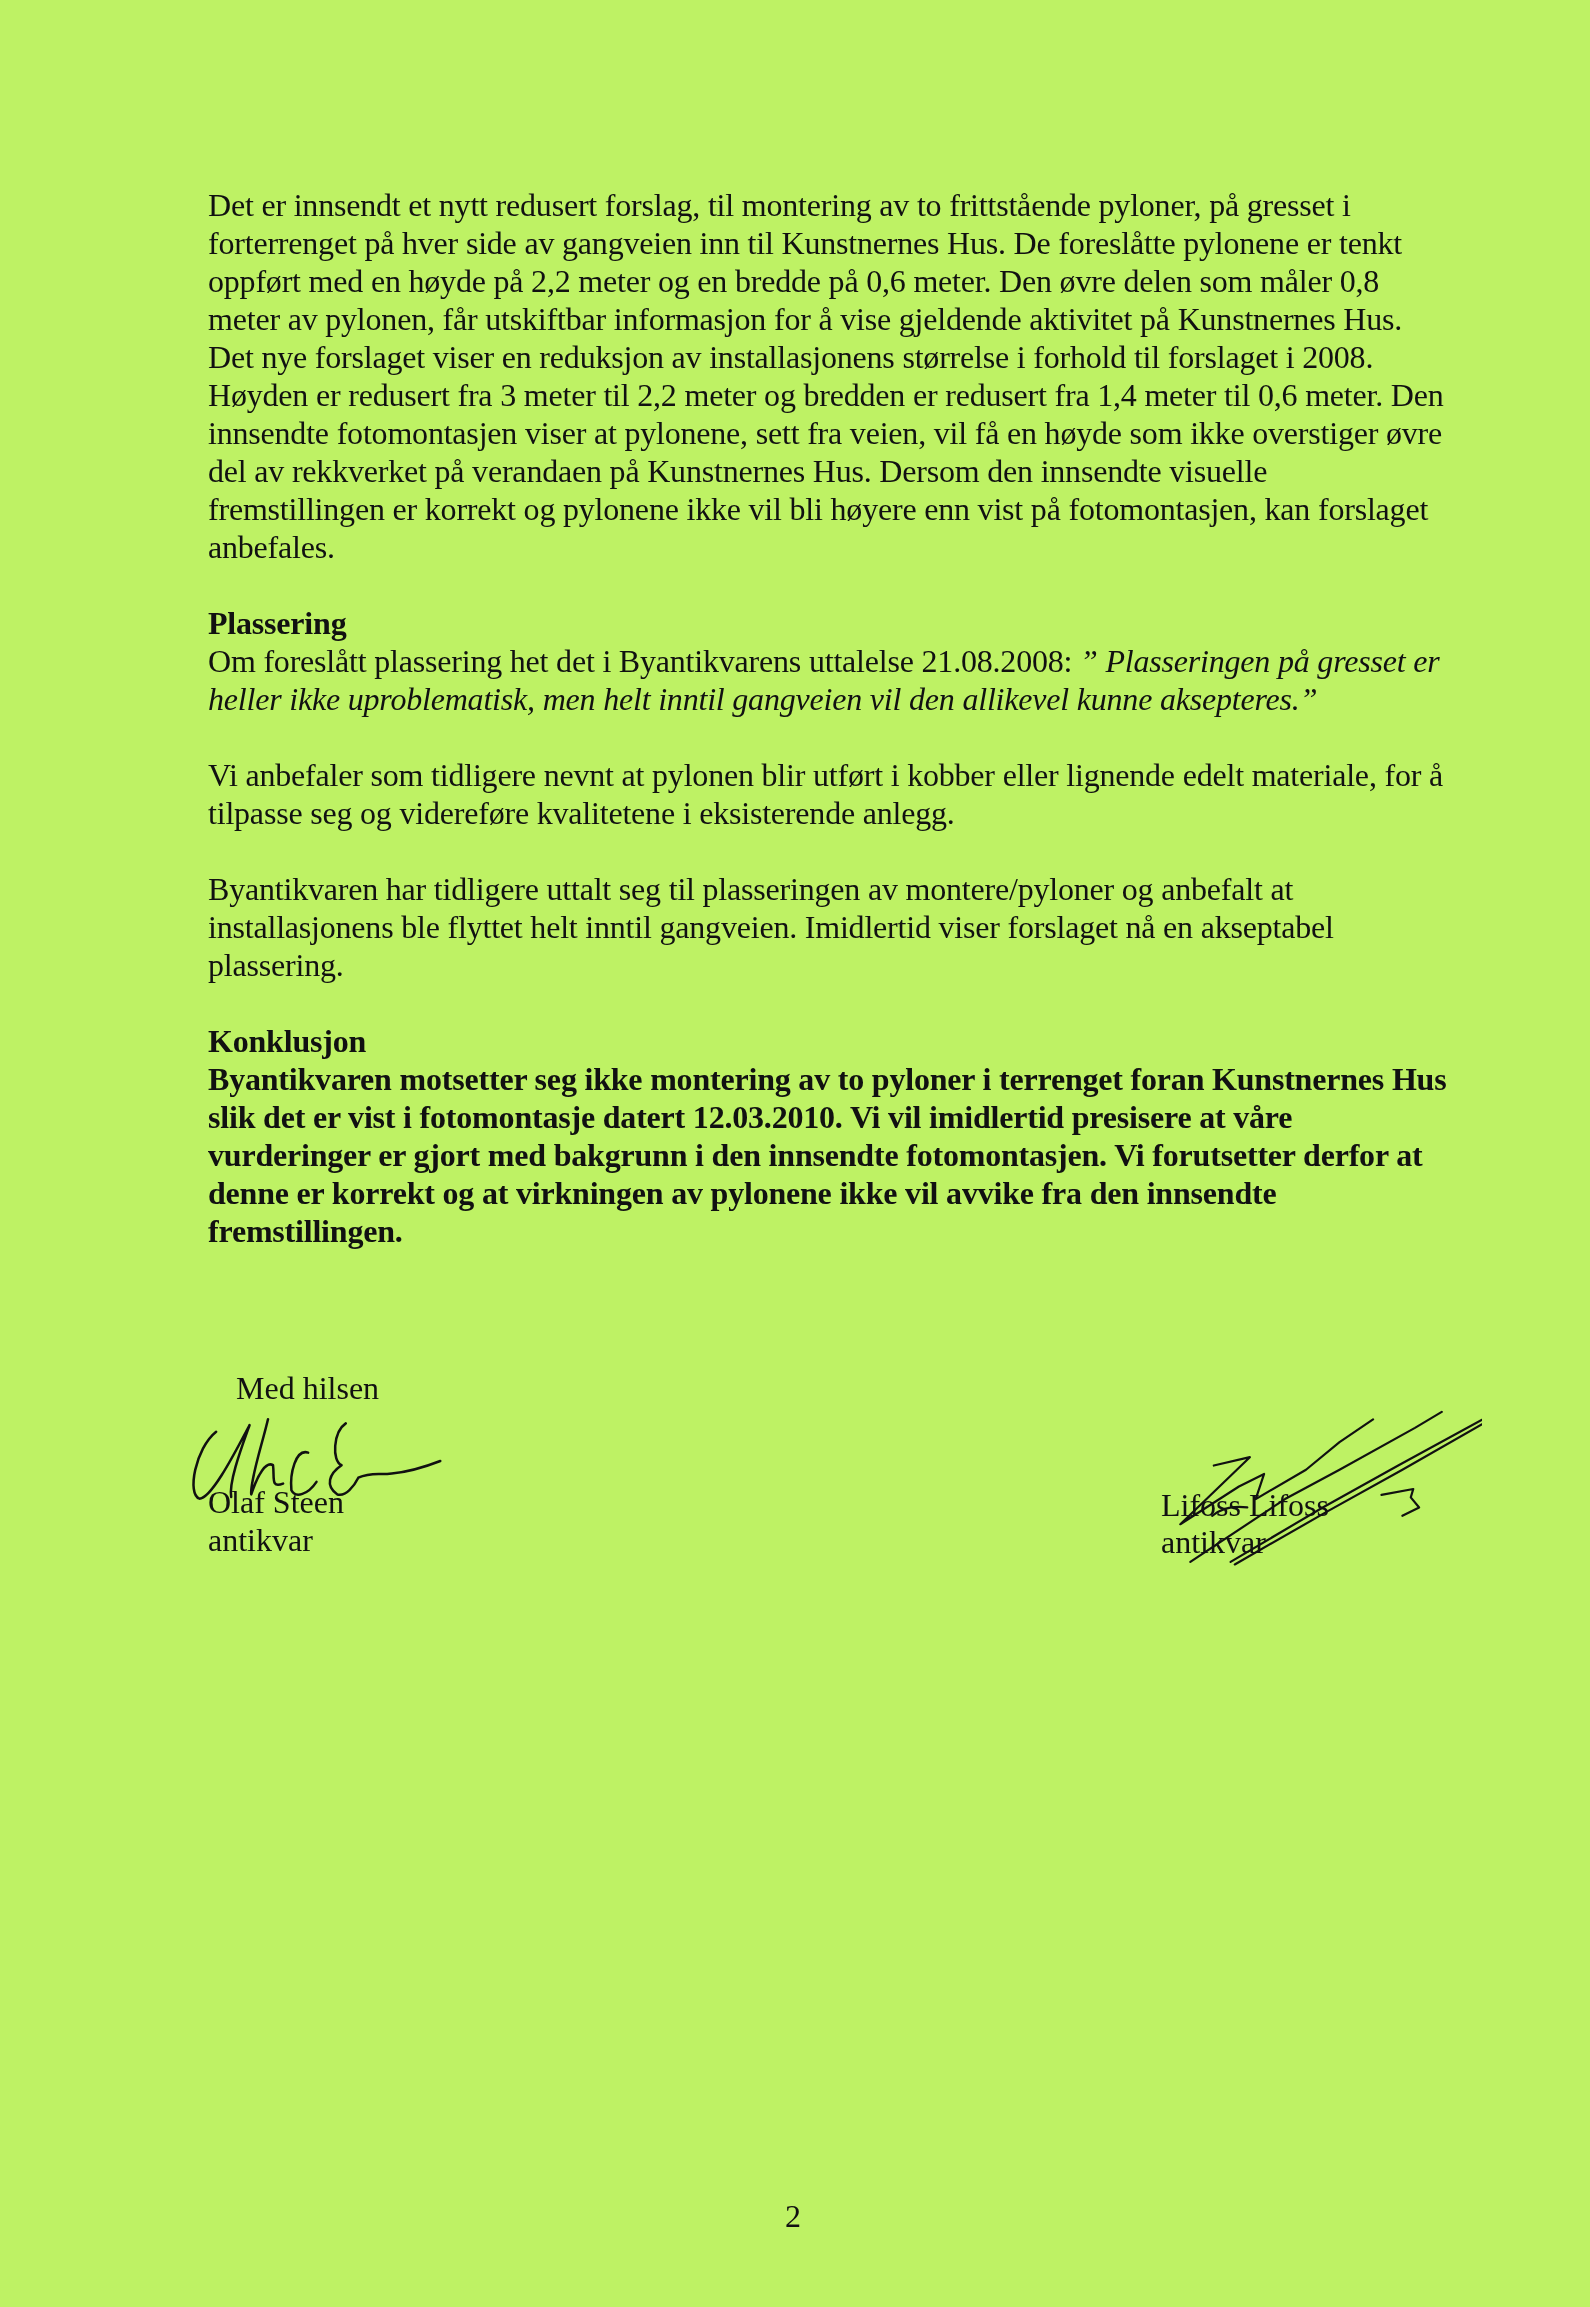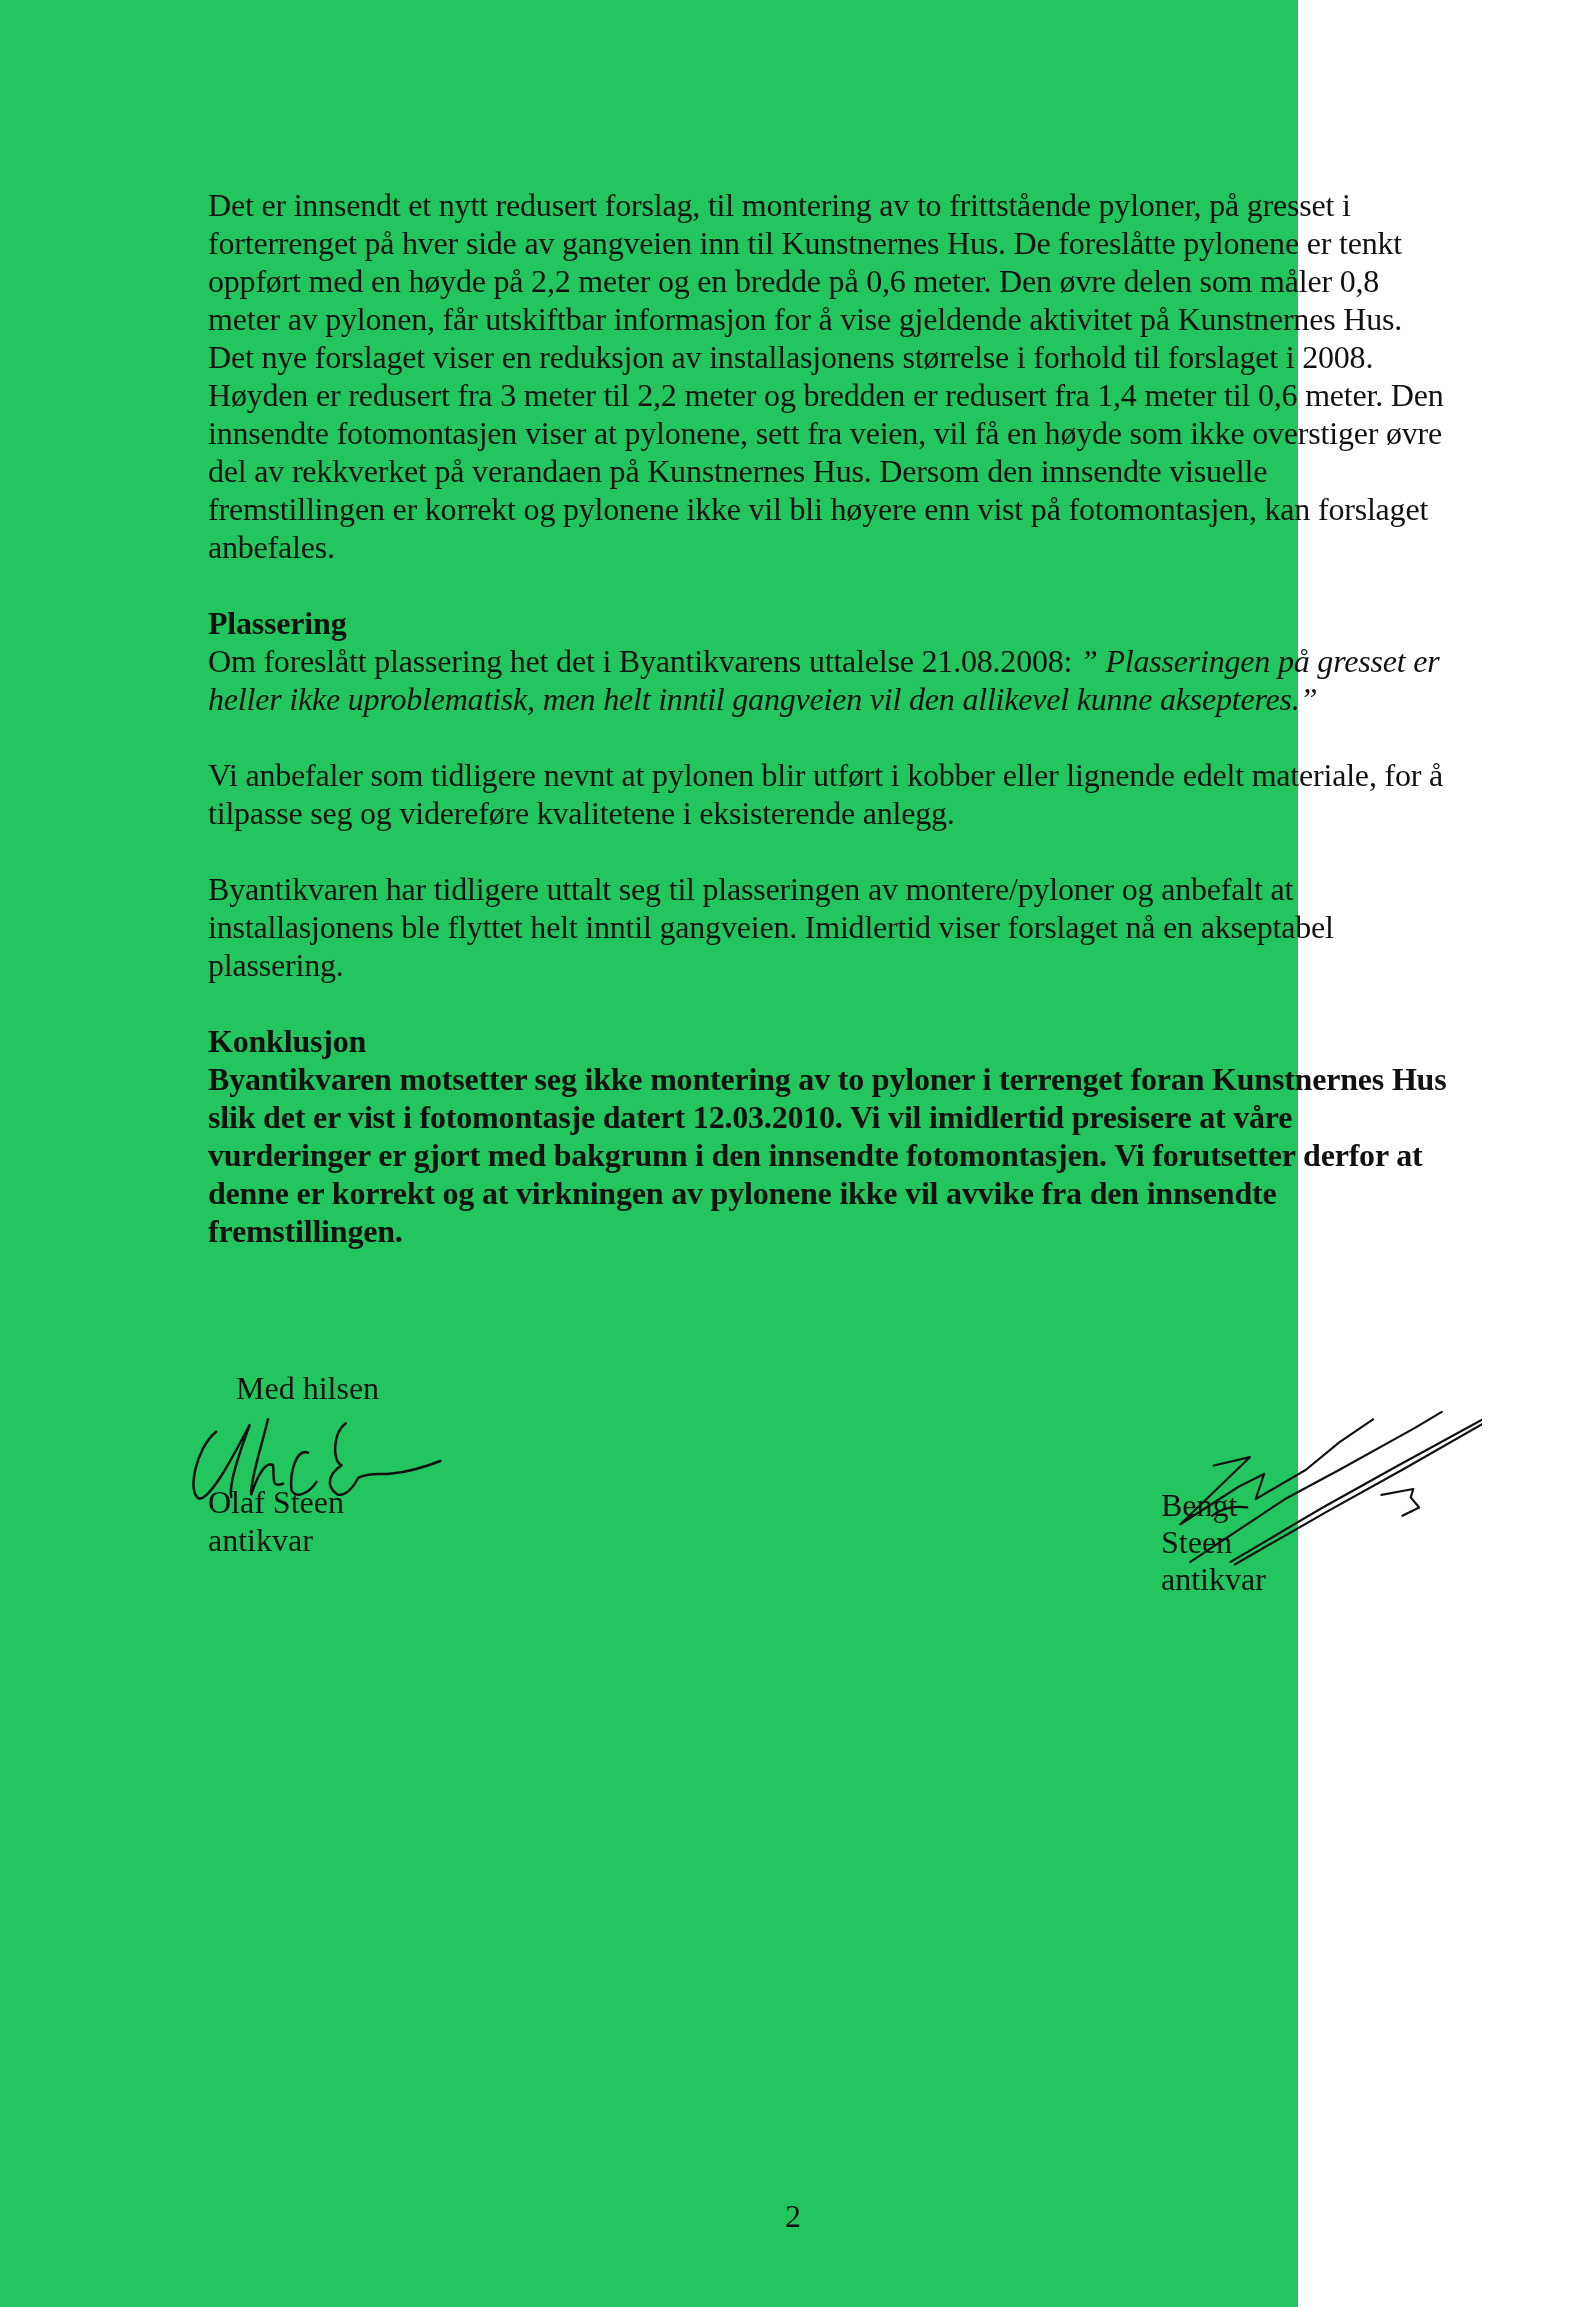--- a/index.html
+++ b/index.html
@@ -1,18 +1,18 @@
 <!DOCTYPE html>
 <html style="font-size:13.4px"><head>
 <meta charset="utf-8">
 <style>
   html, body { margin: 0; padding: 0; background: #ffffff; }
   body { width: 1590px; height: 2307px; position: relative; overflow: hidden;
          font-family: "Liberation Serif", "DejaVu Serif", serif; color: #111; }
-  .page { position: absolute; left: 0; top: 0; width: 1298px; height: 2307px; background: #22c55e; text-decoration: underline; }
+  .page { position: absolute; left: 0; top: 0; width: 1590px; height: 2307px; background: #bef264; text-decoration: underline; }
   .body-text { position: absolute; left: 208px; top: 186px; width: 1239px;
                font-size: 32px; line-height: 38px; letter-spacing: -0.2px; }
   .para { margin: 0 0 38px 0; }
   .heading { font-weight: bold; display: block; }
   .conclusion { font-weight: bold; }
   .quote { font-style: italic; text-align: center; }
   .closing { position: absolute; left: 208px; top: 1369px; font-size: 32px; line-height: 38px; margin-left: 28px; }
   .sig-left-name { position: absolute; left: 208px; top: 1483px; font-size: 32px; line-height: 38px; }
   .sig-right { position: absolute; left: 1161px; top: 1487px; font-size: 32px; line-height: 37px; }
   .signature { position: absolute; }
@@ -64,19 +64,19 @@
       <path d="M100 90 L143 80 L60 160 L130 115 L160 100 L150 130 L210 95 L250 62 L290 35"></path>
       <path d="M72 205 L185 130 L250 95 L340 45 L372 26"></path>
       <path d="M120 205 L230 140 L320 90 L430 30"></path>
       <path d="M125 208 L235 145 L325 95 L432 34"></path>
       <path d="M300 125 L338 118 L335 128 L345 140 L325 150"></path>
       <path d="M98 150 C110 140, 125 138, 140 140"></path>
     </g>
   </svg>
 
   <div class="sig-right">
-    <div>Bengt Steen</div>
+    <div>Lifoss Lifoss</div>
     <div>antikvar</div>
   </div>
 
   <div class="page-number">2</div>
 </div>
 
 
 </body></html>

